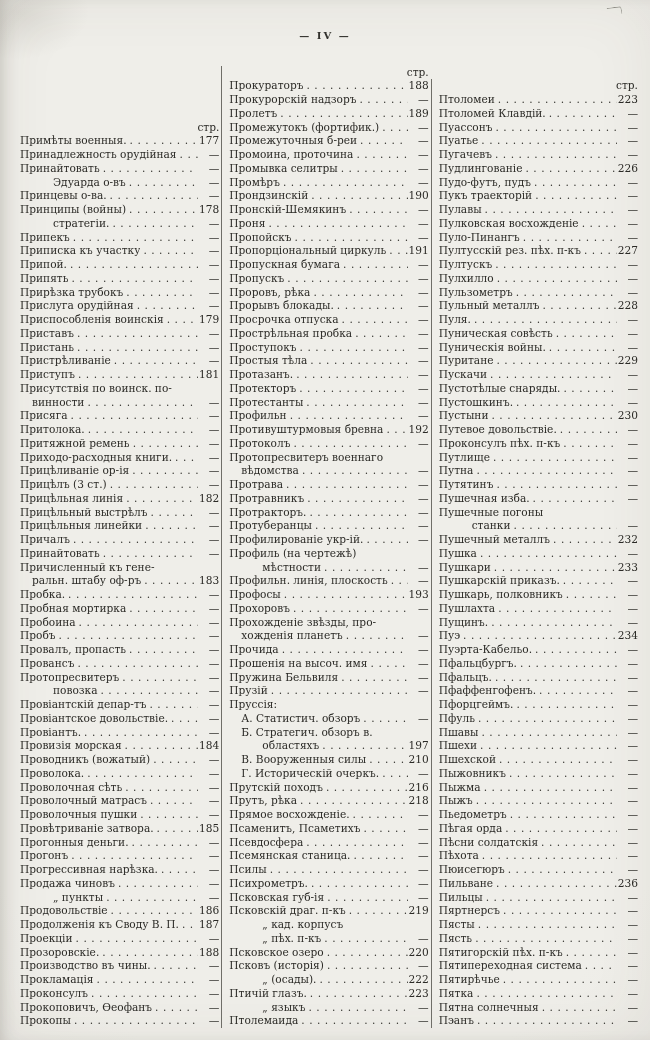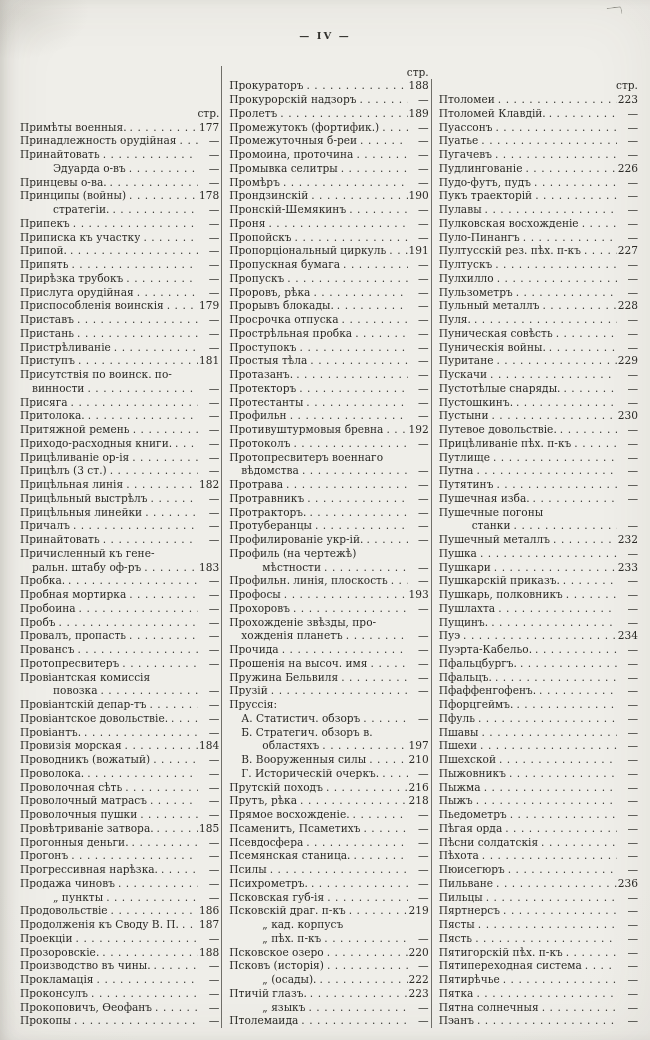--- a/index.html
+++ b/index.html
@@ -276,23 +276,20 @@
         <div class="row">
           <span class="term">Провансъ</span>
           <span class="dots">................................................................................</span>
           <span class="pg">—</span>
         </div>
         <div class="row">
           <span class="term">Протопресвитеръ</span>
           <span class="dots">................................................................................</span>
           <span class="pg">—</span>
         </div>
-        <div class="row">
-          <span class="term">Провіантская комиссія</span>
-        </div>
         <div class="row ind2">
           <span class="term">повозка</span>
           <span class="dots">................................................................................</span>
           <span class="pg">—</span>
         </div>
         <div class="row">
           <span class="term">Провіантскій депар-тъ</span>
           <span class="dots">................................................................................</span>
           <span class="pg">—</span>
         </div>
@@ -873,21 +870,21 @@
           <span class="term">Пустыни</span>
           <span class="dots">................................................................................</span>
           <span class="pg">230</span>
         </div>
         <div class="row">
           <span class="term">Путевое довольствіе.</span>
           <span class="dots">................................................................................</span>
           <span class="pg">—</span>
         </div>
         <div class="row">
-          <span class="term">Прицѣливаніе пѣх. п-къ</span>
+          <span class="term">Проконсулъ пѣх. п-къ</span>
           <span class="dots">................................................................................</span>
           <span class="pg">—</span>
         </div>
         <div class="row">
           <span class="term">Путлище</span>
           <span class="dots">................................................................................</span>
           <span class="pg">—</span>
         </div>
         <div class="row">
           <span class="term">Путна</span>

